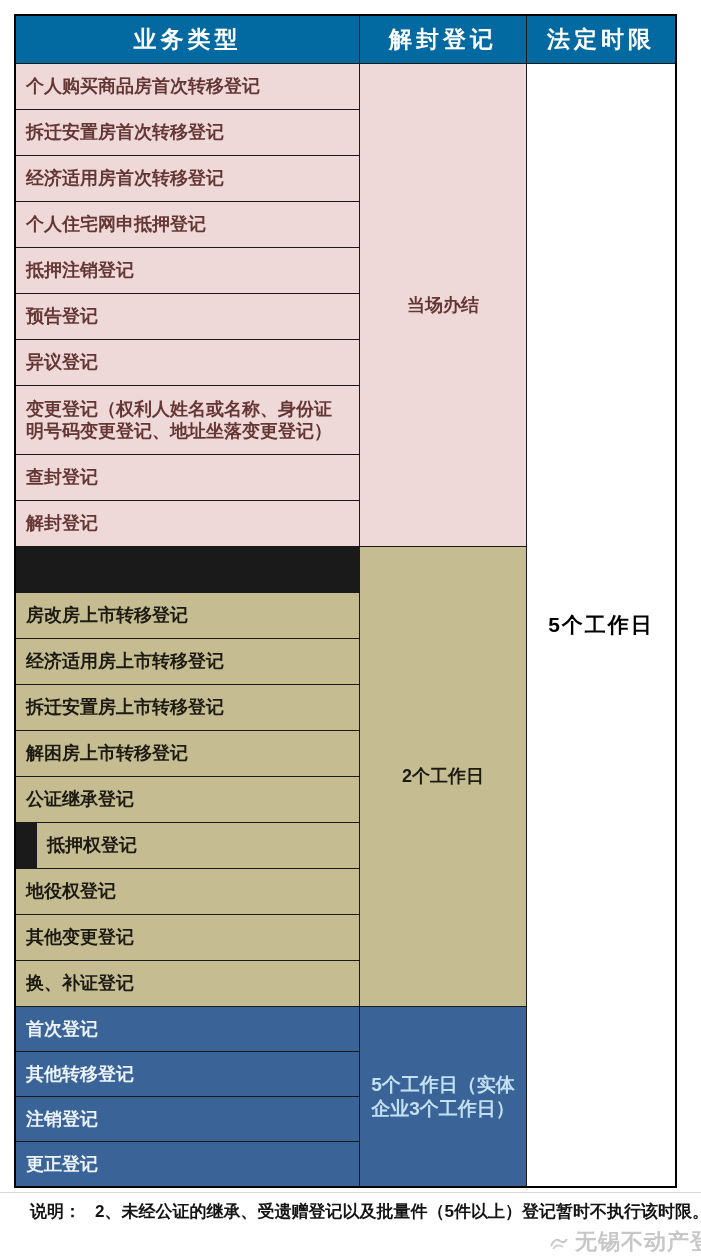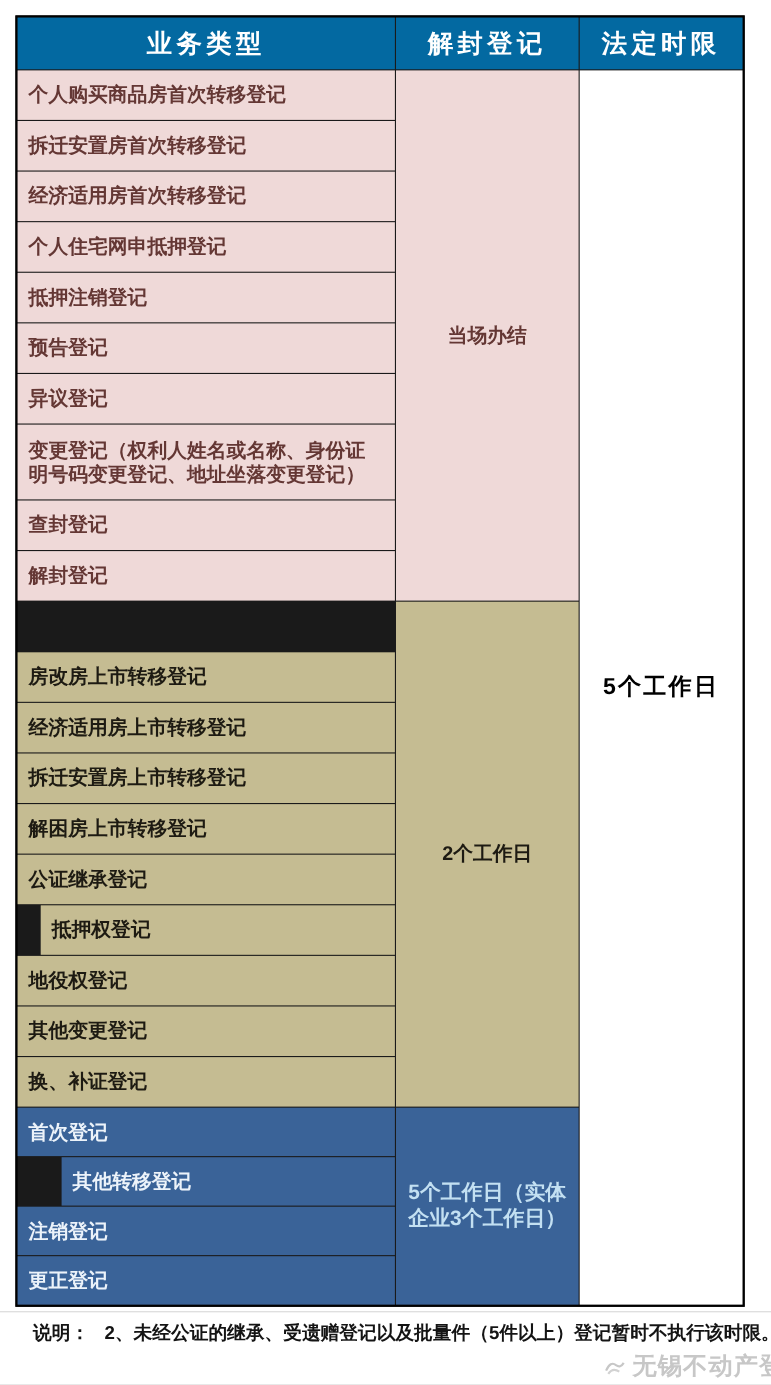--- a/index.html
+++ b/index.html
@@ -118,21 +118,21 @@
   <div class="cell label g1" style="grid-column:1;grid-row:15;">拆迁安置房上市转移登记</div>
   <div class="cell label g1" style="grid-column:1;grid-row:16;">解困房上市转移登记</div>
   <div class="cell label g1" style="grid-column:1;grid-row:17;">公证继承登记</div>
   <div class="cell label g1" style="grid-column:1;grid-row:18;margin-left:21px;">抵押权登记</div>
   <div class="cell label g1" style="grid-column:1;grid-row:19;">地役权登记</div>
   <div class="cell label g1" style="grid-column:1;grid-row:20;">其他变更登记</div>
   <div class="cell label g1" style="grid-column:1;grid-row:21;">换、补证登记</div>
 
   <div class="cell label g2" style="grid-column:1;grid-row:22;">首次登记</div>
   <div class="cell mid g2 span-p2">5个工作日（实体企业3个工作日）</div>
-  <div class="cell label g2" style="grid-column:1;grid-row:23;margin-left:40px;">其他转移登记</div>
+  <div class="cell label g2" style="grid-column:1;grid-row:23;">其他转移登记</div>
   <div class="cell label g2" style="grid-column:1;grid-row:24;">注销登记</div>
   <div class="cell label g2" style="grid-column:1;grid-row:25;">更正登记</div>
 </div>
 
 <div class="divider"></div>
 
 <div class="notes">
   <div class="notes-label">说明：</div>
   <div>
     <div class="note-item">2、未经公证的继承、受遗赠登记以及批量件（5件以上）登记暂时不执行该时限。</div>

